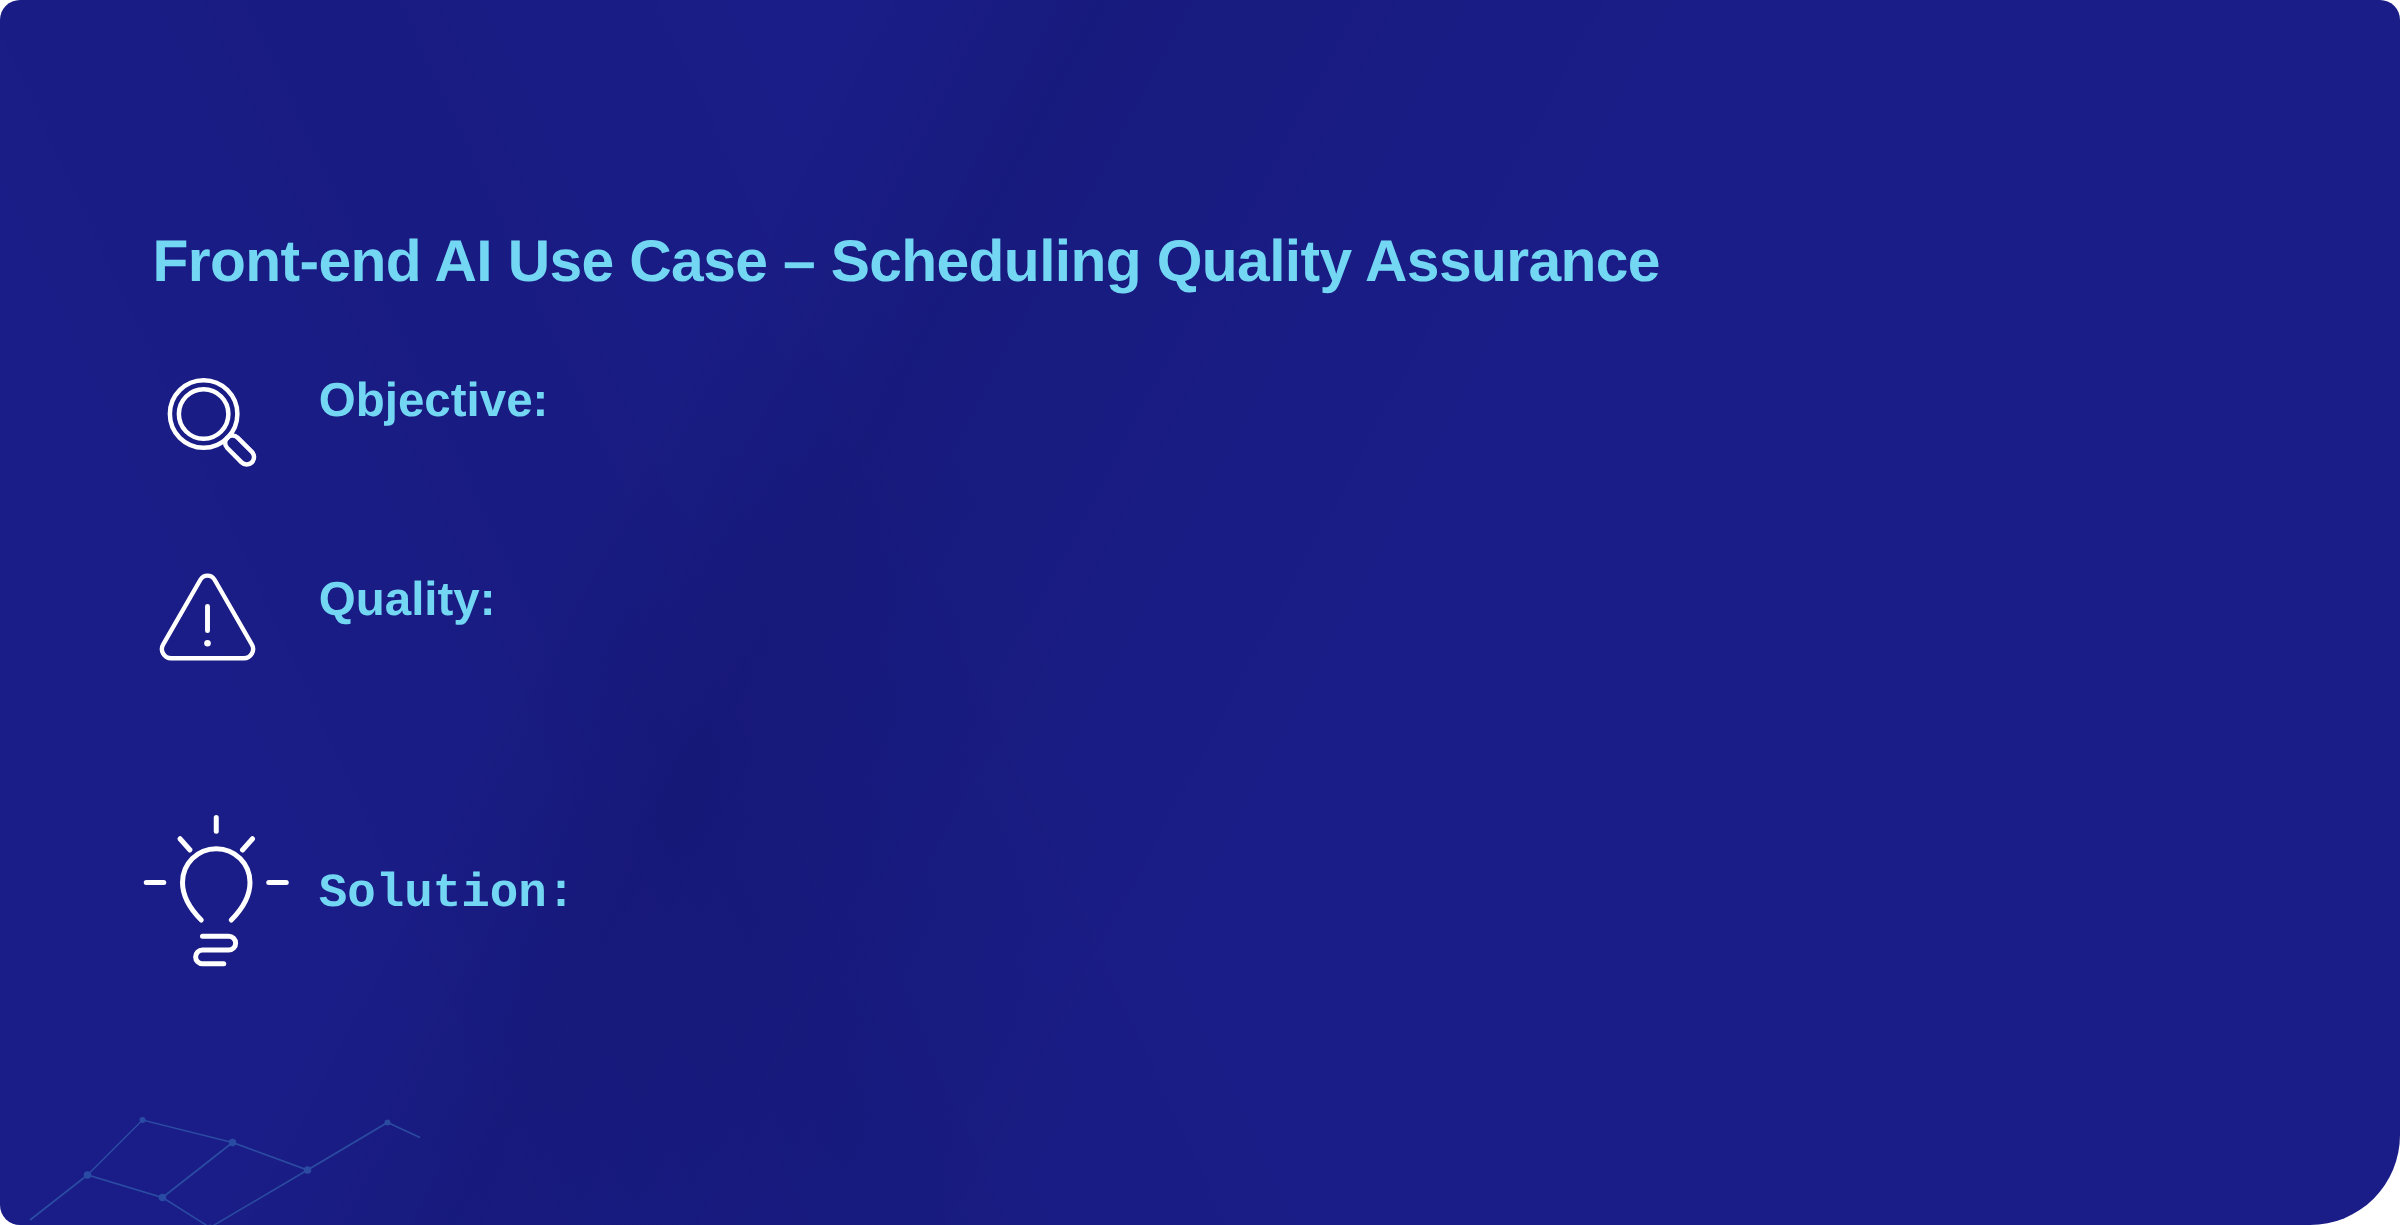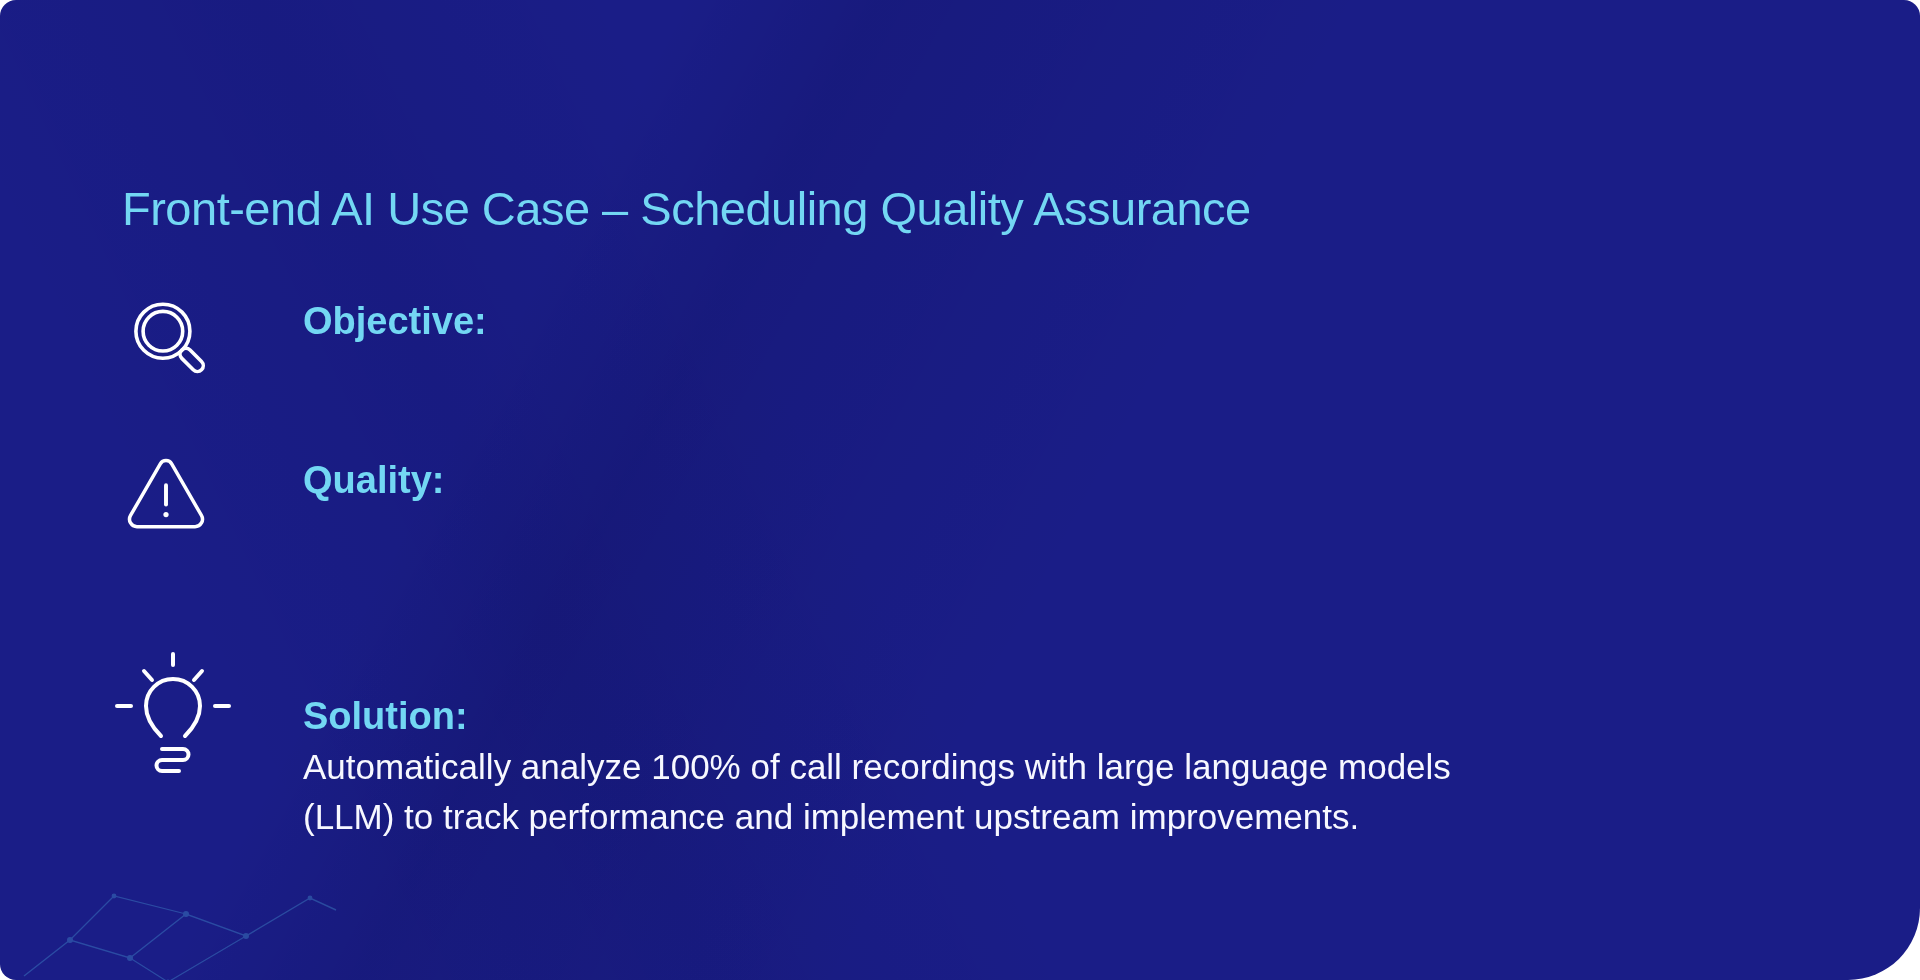--- a/index.html
+++ b/index.html
@@ -26,35 +26,34 @@
     background:
       linear-gradient(118deg, rgba(0,0,30,0) 28%, rgba(0,0,40,0.10) 36%, rgba(0,0,40,0.05) 46%, rgba(0,0,30,0) 56%),
       linear-gradient(245deg, rgba(0,0,40,0) 55%, rgba(0,0,50,0.07) 70%, rgba(0,0,40,0) 85%);
     pointer-events: none;
   }
   .title {
     position: absolute;
     left: 122px;
     top: 150px;
     font-size: 47px;
-    font-weight: 400;
+    font-weight: 700;
     letter-spacing: -0.5px;
     color: #73D7F3;
     white-space: nowrap;
   }
   .icon-box {
     position: absolute;
     display: block;
   }
   .icon-box svg { display: block; }
   .section-text {
     position: absolute;
     width: 1450px;
     color: #ffffff;
-    margin-left: 48px;
   }
   .section-heading {
     font-size: 38px;
     font-weight: 700;
     line-height: 44px;
     color: #73D7F3;
     margin: 0 0 4px 0;
   }
   .section-body {
     font-size: 35px;
@@ -110,24 +109,22 @@
       <line x1="103" y1="56" x2="117" y2="56"></line>
       <line x1="32" y1="21" x2="40" y2="30"></line>
       <line x1="90" y1="21" x2="82" y2="30"></line>
       <line x1="61" y1="4" x2="61" y2="15"></line>
 
       <path d="M49 86 C41 78 34 68 34 56 C34 41 46 29 61 29 C76 29 88 41 88 56 C88 68 81 78 73 86"></path>
 
       <path d="M50 99 h21 a5.5 5.5 0 0 1 0 11 h-21 a5.5 5.5 0 0 0 0 11 h17"></path>
     </svg>
   </span>
-  <div class="section-text" style="left:255px; top:694px;">
+  <div class="section-text" style="left:255px; top:694px;font-family:Liberation Mono, monospace;">
     <div class="section-heading">Solution:</div>
-    <div class="section-body">Automatically analyze 100% of call recordings with large language models
-(LLM) to track performance and implement upstream improvements.</div>
   </div>
 
   <svg class="constellation" width="320" height="150" viewBox="0 0 320 150" fill="none">
     <polyline points="6,140 52,104 112,122 168,78 228,100 292,62 318,74" stroke="#57C4EC" stroke-width="1.4"></polyline>
     <polyline points="52,104 96,60 168,78" stroke="#57C4EC" stroke-width="1.2"></polyline>
     <polyline points="112,122 150,146 228,100" stroke="#57C4EC" stroke-width="1.2"></polyline>
     <circle cx="52" cy="104" r="3" fill="#57C4EC"></circle>
     <circle cx="112" cy="122" r="3" fill="#57C4EC"></circle>
     <circle cx="168" cy="78" r="3" fill="#57C4EC"></circle>
     <circle cx="228" cy="100" r="3" fill="#57C4EC"></circle>

